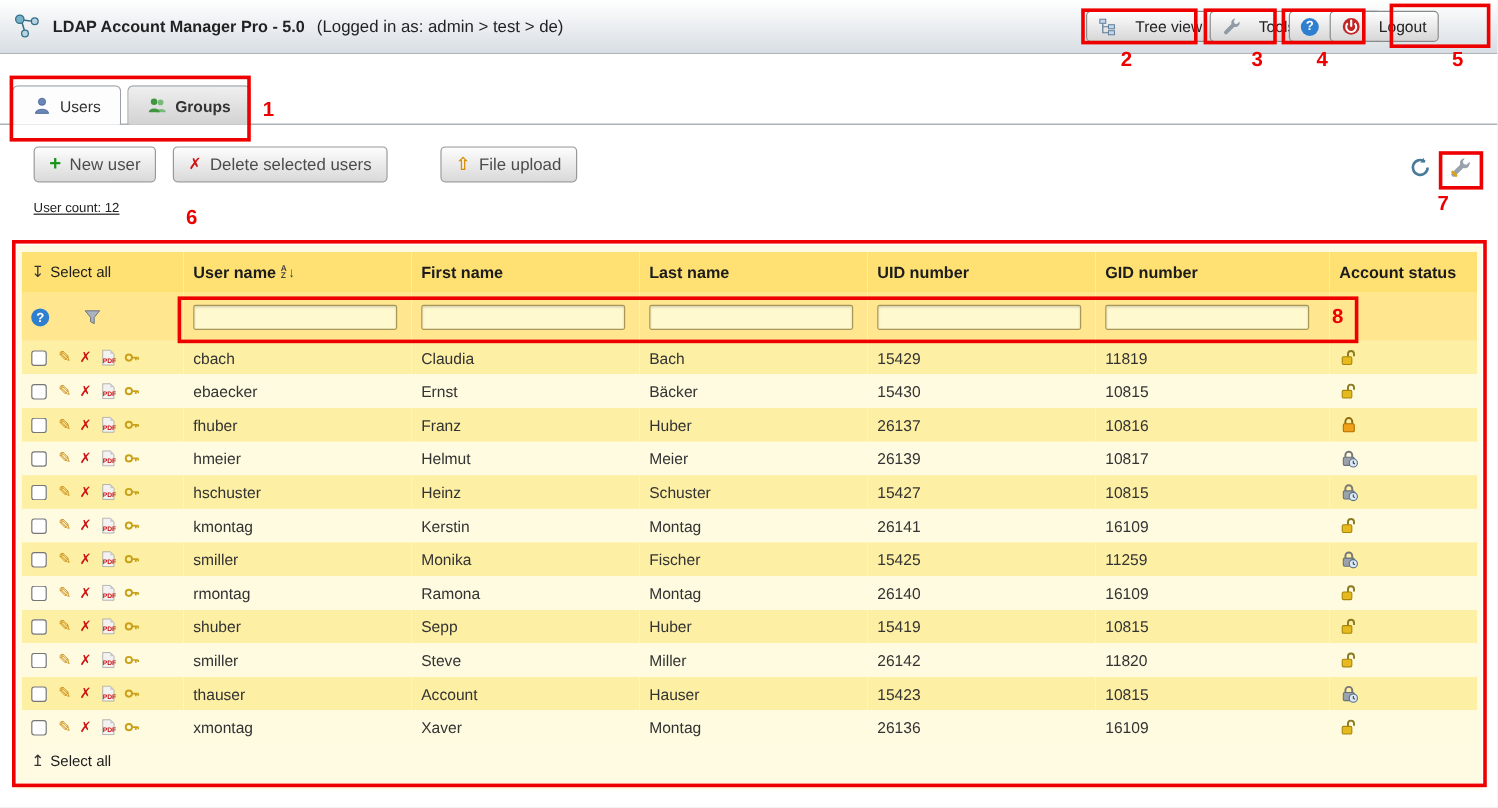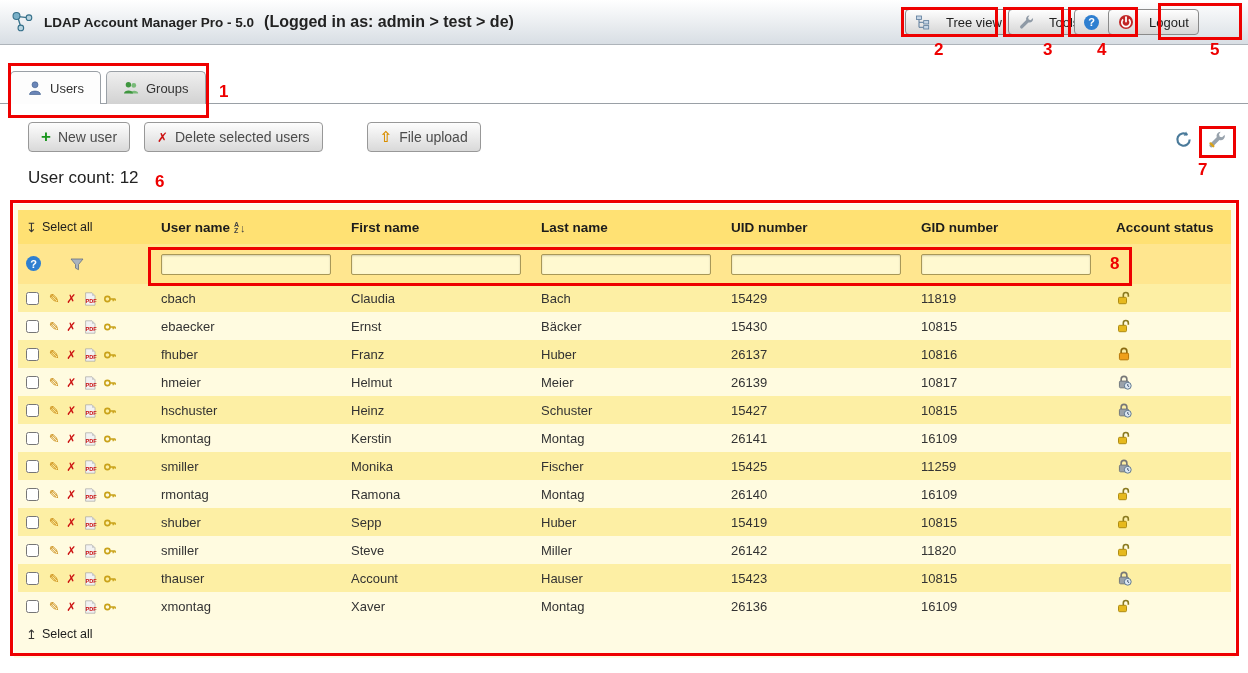--- a/index.html
+++ b/index.html
@@ -4,50 +4,50 @@
 <style>
   html,body{margin:0;padding:0;background:#e9e9e9;}
   .page{position:relative;width:1248px;height:673px;background:#ffffff;overflow:hidden;
         font-family:"Liberation Sans","DejaVu Sans",sans-serif;font-size:13px;color:#222;}
 
   
   .topbar{height:45px;background:linear-gradient(#ffffff,#d8dee4);border-bottom:1px solid #aeb4ba;
           display:flex;align-items:center;padding:0 10px;box-sizing:border-box;position:relative;}
   .logo{width:26px;height:26px;margin-right:8px;flex:0 0 auto;}
   .app-title{font-weight:bold;font-size:13.5px;white-space:nowrap;}
-  .login-info{font-size:16px;font-weight:bold;margin-left:10px;color:#222;white-space:nowrap;}
+  .login-info{font-size:14px;font-weight:normal;margin-left:10px;color:#222;white-space:nowrap;}
   .top-btn{position:absolute;top:9px;height:26px;display:inline-flex;align-items:center;gap:15px;
            padding:0 9px;background:linear-gradient(#fefefe,#d6d6d6);border:1px solid #8a8a8a;
            border-radius:4px;font-family:inherit;font-size:13px;color:#222;cursor:pointer;box-sizing:border-box;}
   #btn-tree{left:905px;} #btn-tools{left:1008px;} #btn-help{left:1074px;} #btn-logout{left:1108px;text-align:center;}
   .tbicon{display:inline-flex;width:16px;height:16px;}
   .help-ball{width:15px;height:15px;border-radius:50%;background:#2f7fd0;color:#fff;font-weight:bold;
              font-size:11px;display:inline-flex;align-items:center;justify-content:center;}
 
   
   .tabbar{margin-top:25px;border-bottom:1px solid #9aa0a6;padding-left:10px;display:flex;gap:5px;}
   .tab{display:inline-flex;align-items:center;gap:7px;padding:8px 16px;border:1px solid #9aa0a6;border-bottom:none;
        border-radius:5px 5px 0 0;background:linear-gradient(#efefef,#d2d2d2);position:relative;top:1px;
-       cursor:pointer;color:#333;}
+       cursor:pointer;color:#333;font-weight:bold;}
   .tab.active{background:#fdfdfd;font-weight:normal;}
   .tabicon{display:inline-flex;width:16px;height:16px;}
 
   
   .toolbar{margin:18px 0 0 28px;display:flex;gap:14px;align-items:center;}
   .tool-btn{display:inline-flex;align-items:center;gap:7px;height:30px;padding:0 12px;
             background:linear-gradient(#fdfdfd,#d9d9d9);border:1px solid #989898;border-radius:4px;
             font-family:inherit;font-size:14px;color:#4c4c4c;cursor:pointer;}
   .tool-btn.upload{margin-left:30px;}
   .plus-icon{color:#18951c;font-weight:bold;font-size:17px;line-height:14px;}
   .cross-icon{color:#cc1212;font-weight:bold;font-size:13px;}
   .upload-icon{color:#d98f00;font-weight:bold;font-size:15px;}
   .toolbar-icons{position:absolute;left:1174px;top:130px;display:flex;gap:14px;align-items:center;}
   .icon-btn{display:inline-flex;width:19px;height:19px;cursor:pointer;}
 
-  .user-count{margin:16px 0 0 28px;font-size:17px;color:#222;}
+  .user-count{margin:16px 0 0 28px;font-size:11px;color:#222;text-decoration:underline;}
 
   
   .table-wrap{position:absolute;left:14px;top:204px;width:1221px;background:#fffbe3;
               padding:6px 4px 10px;box-sizing:border-box;}
   table{border-collapse:collapse;table-layout:fixed;width:1213px;}
   th,td{padding:0 8px;text-align:left;overflow:hidden;white-space:nowrap;}
   tr.header-row{background:#ffe173;height:34px;}
   tr.header-row th{font-weight:bold;font-size:13.5px;color:#1c1c1c;}
   tr.filter-row{background:#ffe68f;height:40px;}
   input.filter{width:170px;height:21px;background:#fff9d0;border:1px solid #a89858;border-radius:2px;

